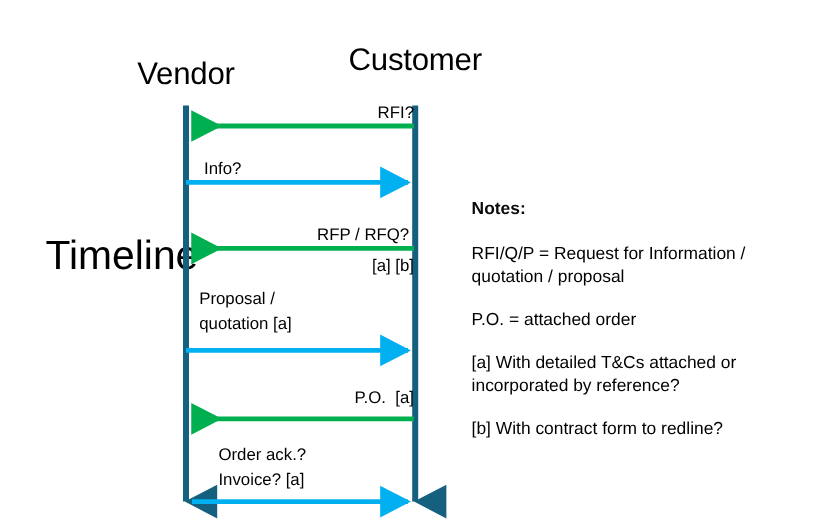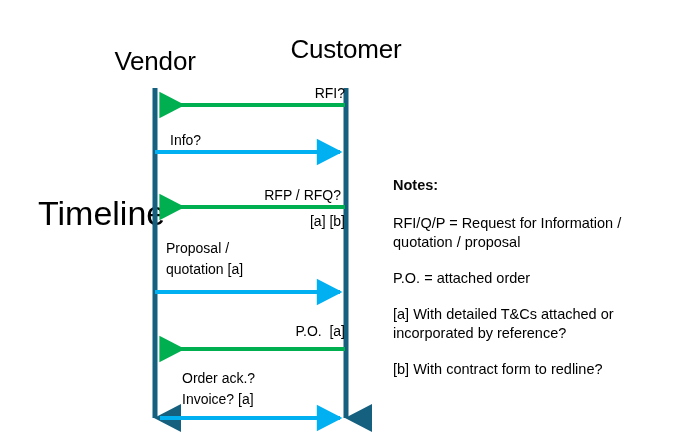--- a/index.html
+++ b/index.html
@@ -65,21 +65,21 @@
   }
   .msg-label.right-align {
     text-align: right;
     transform: translateX(-100%);
   }
 
   
   #notes-panel {
     position: absolute;
     left: 393px;
-    top: 176px;
+    top: 165px;
     width: 285px;
   }
   .note-block {
     font-size: 14.5px;
     line-height: 19px;
     color: #000000;
   }
   .note-heading {
     font-weight: bold;
     font-size: 14.5px;

